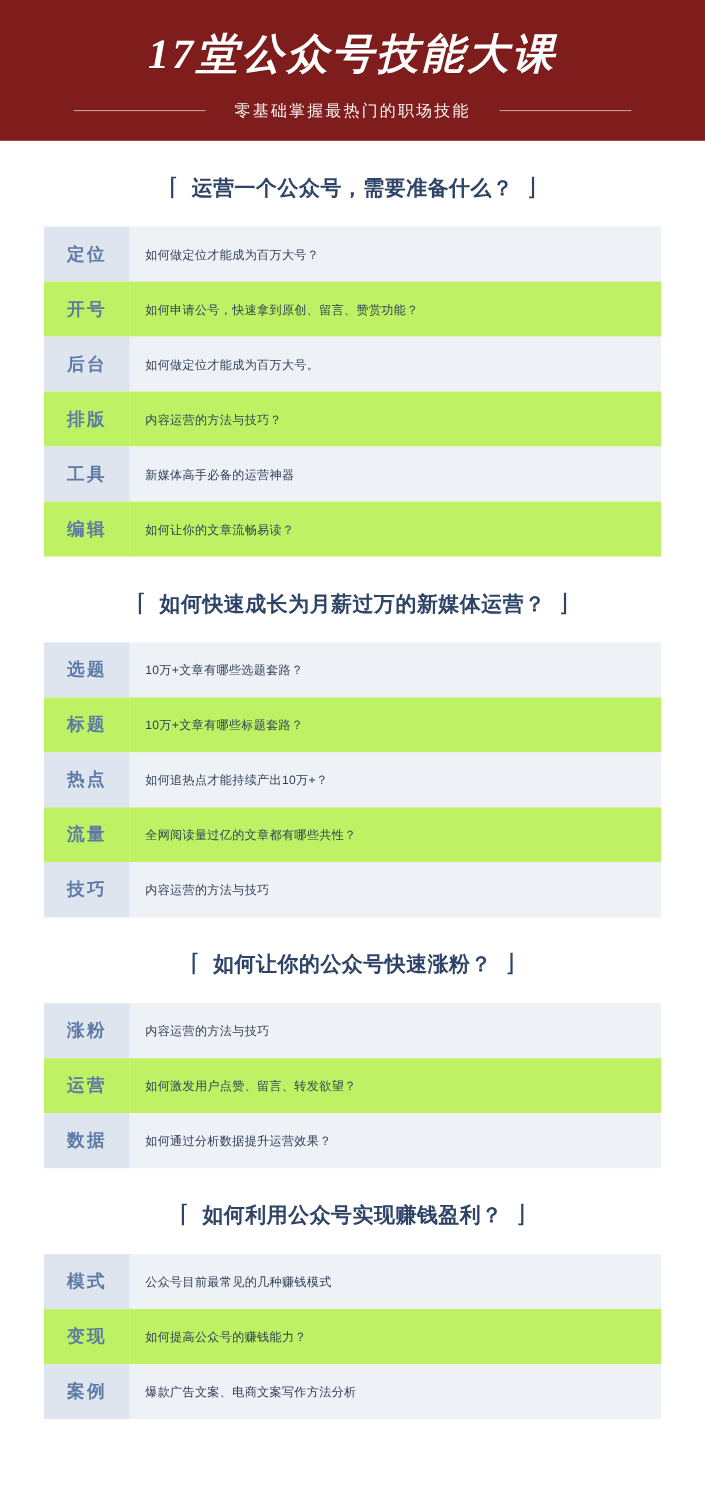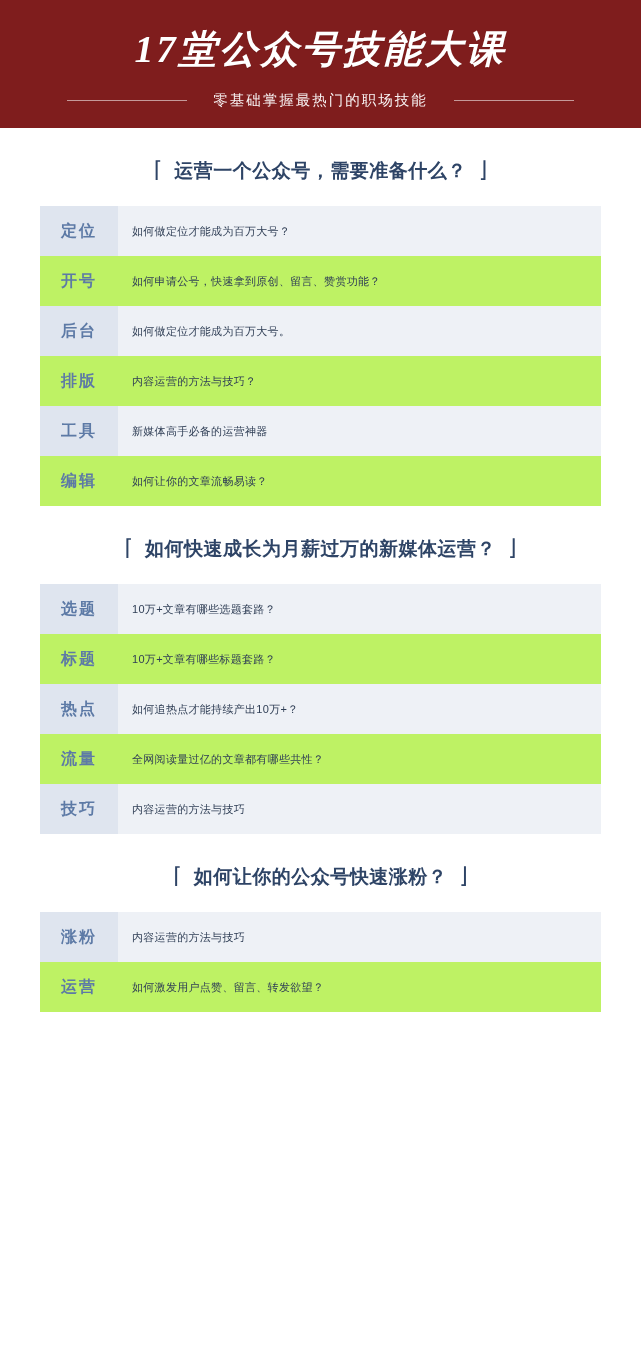--- a/index.html
+++ b/index.html
@@ -220,18 +220,41 @@
         <div class="rows">
           <div class="row shaded">
             <div class="tag">涨粉</div>
             <div class="desc">内容运营的方法与技巧</div>
           </div>
           <div class="row plain">
             <div class="tag">运营</div>
             <div class="desc">如何激发用户点赞、留言、转发欲望？</div>
           </div>
           <div class="row shaded">
+            <div class="tag">数据</div>
+            <div class="desc">如何通过分析数据提升运营效果？</div>
+          </div>
+        </div>
+      </div>
+      <div class="section">
+        <div class="section-title-wrap">
+          <span class="bracket left"></span>
+          <div class="section-title">如何利用公众号实现赚钱盈利？</div>
+          <span class="bracket right"></span>
+        </div>
+        <div class="rows">
+          <div class="row shaded">
+            <div class="tag">模式</div>
+            <div class="desc">公众号目前最常见的几种赚钱模式</div>
+          </div>
+          <div class="row plain">
+            <div class="tag">变现</div>
+            <div class="desc">如何提高公众号的赚钱能力？</div>
+          </div>
+          <div class="row shaded">
+            <div class="tag">案例</div>
+            <div class="desc">爆款广告文案、电商文案写作方法分析</div>
           </div>
         </div>
       </div>
     </div>
 
 </div>
 
 </body></html>

